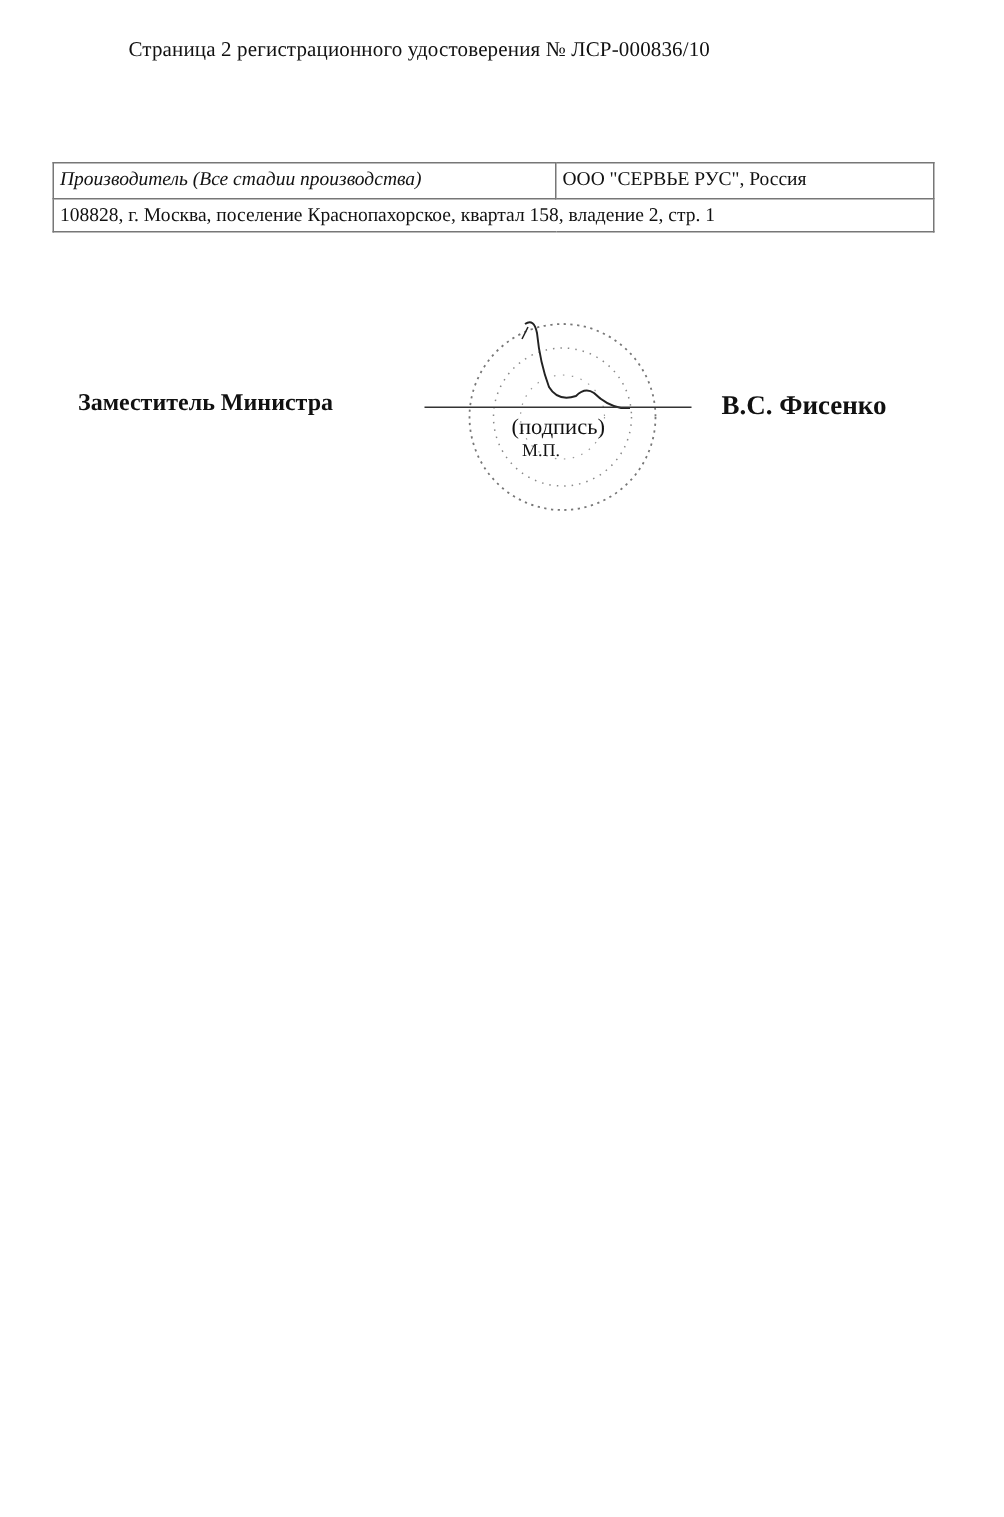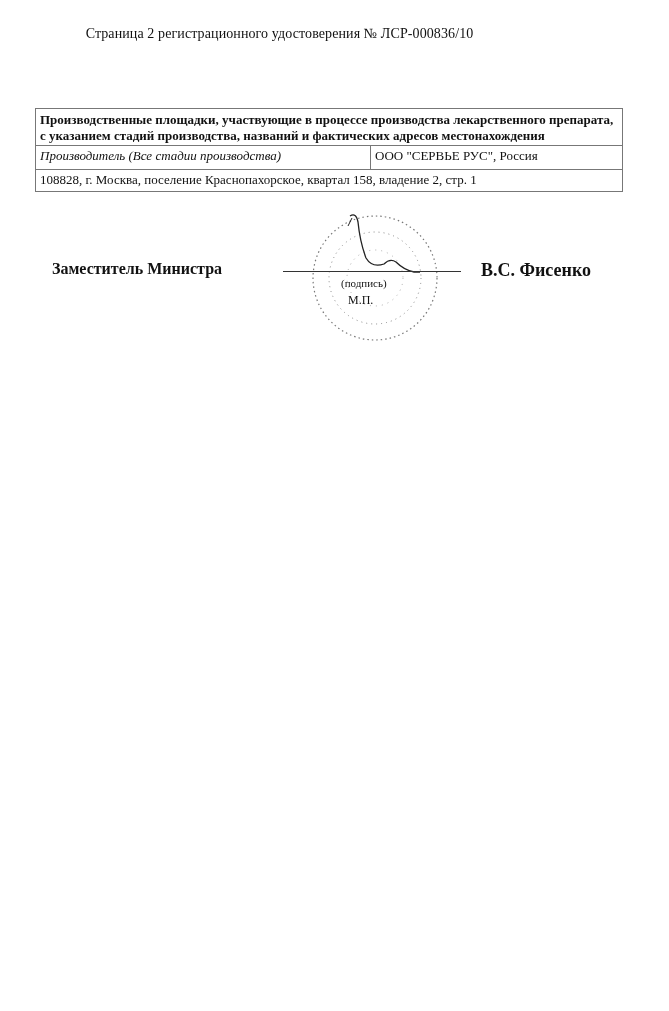--- a/index.html
+++ b/index.html
@@ -10,35 +10,32 @@
   table.sites { position: absolute; top: 108px; left: 35px; width: 588px;
                 border-collapse: collapse; font-size: 13px; }
   table.sites td { border: 1px solid #777; padding: 2px 4px; vertical-align: top; line-height: 15.5px; }
   .hdr-cell { font-weight: bold; padding-top: 3px !important; padding-bottom: 2px !important; }
   .role-cell { font-style: italic; width: 326px; height: 19px; font-family: Liberation Serif, serif; }
   .company-cell { height: 19px; }
   .addr-cell { height: 17px; }
   .sig-title { position: absolute; top: 260px; left: 52px; font-weight: bold; font-size: 16px; }
   .sig-name { position: absolute; top: 260px; left: 481px; font-weight: bold; font-size: 18px; }
   .sig-line { position: absolute; top: 271px; left: 283px; width: 178px; height: 1px; background: #333; }
-  .sig-caption { position: absolute; top: 277px; left: 341px; font-size: 11px; }
+  .sig-caption { position: absolute; top: 277px; left: 341px; font-size: 15px; }
   .seal-label { position: absolute; top: 293px; left: 348px; font-size: 12px; }
   .stamp { position: absolute; top: 208px; left: 300px; width: 150px; height: 150px; }
   .signature { position: absolute; top: 212px; left: 330px; width: 120px; height: 70px; }
 </style>
 </head>
 <body>
 
 <div class="page-header">Страница 2 регистрационного удостоверения № ЛСР-000836/10</div>
 
 <table class="sites">
   <tbody>
-      <tr>
-    <td class="hdr-cell" colspan="2">Производственные площадки, участвующие в процессе производства лекарственного препарата, с указанием стадий производства, названий и фактических адресов местонахождения</td>
-  </tr>
   <tr>
     <td class="role-cell">Производитель (Все стадии производства)</td>
     <td class="company-cell">ООО "СЕРВЬЕ РУС", Россия</td>
   </tr>
   <tr>
     <td class="addr-cell" colspan="2">108828, г. Москва, поселение Краснопахорское, квартал 158, владение 2, стр. 1</td>
   </tr>
 </tbody>
   </table>
 

